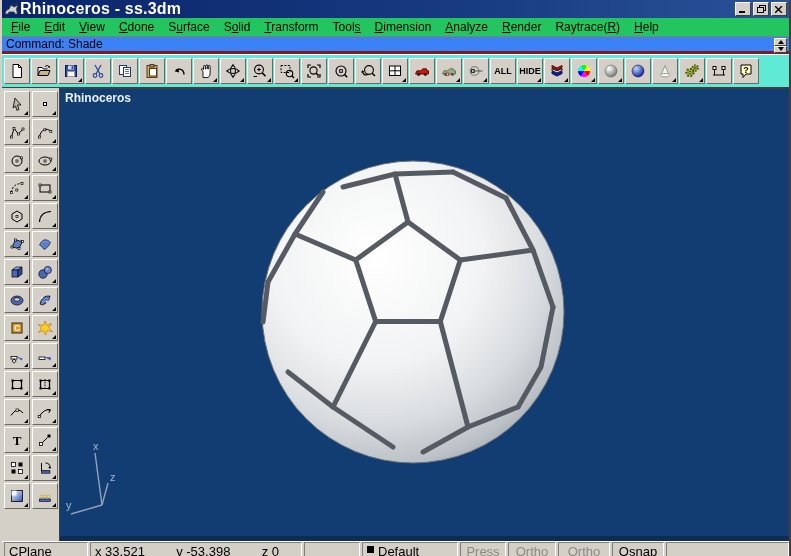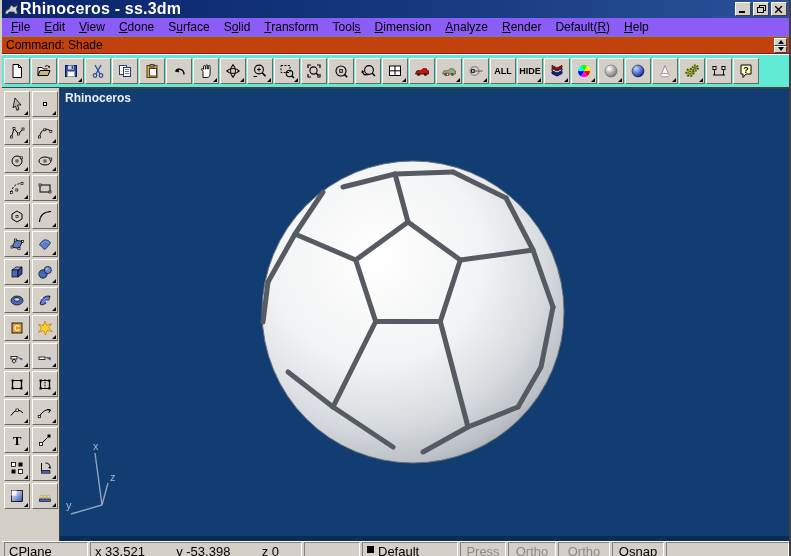--- a/index.html
+++ b/index.html
@@ -13,26 +13,26 @@
               display:flex; align-items:center; padding:0 2px; flex:none; }
   .titlebar .title { color:#fff; font-weight:bold; font-size:16px; flex:1;
                      white-space:nowrap; letter-spacing:.2px; }
   .appicon { width:16px; height:15px; flex:none; }
   .capbtn { width:16px; height:14px; background:#d4d0c8; border:1px solid;
             border-color:#fff #404040 #404040 #fff; margin-left:2px; flex:none;
             display:flex; align-items:center; justify-content:center; }
 
   
   .menubar { height:19px; display:flex; align-items:center; padding-left:2px;
-             border-bottom:1px solid #808080; flex:none; background:#8b5cf6; }
+             border-bottom:1px solid #808080; flex:none; background:#22c55e; }
   .mi { font-size:12px; color:#000; padding:1px 7px 2px 7px; white-space:nowrap; cursor:default; }
 
   
   .cmdrow { height:17px; display:flex; align-items:center; font-size:12px; flex:none;
-            background:#c2410c; position:relative; border-bottom:1px solid #7f1d1d; }
+            background:#3b82f6; position:relative; border-bottom:3px solid #7f1d1d; }
   .cmdrow .txt { padding-left:4px; white-space:nowrap; overflow:hidden; }
   .cmd2 .txt { font-weight:bold; }
   .spinner { position:absolute; right:2px; top:1px; width:13px; height:15px;
              display:flex; flex-direction:column; }
   .spinbtn { flex:1; background:#d4d0c8; border:1px solid; border-color:#fff #404040 #404040 #fff;
              display:flex; align-items:center; justify-content:center; }
   .tri-up { width:0;height:0;border-left:3px solid transparent;border-right:3px solid transparent;border-bottom:4px solid #000; }
   .tri-dn { width:0;height:0;border-left:3px solid transparent;border-right:3px solid transparent;border-top:4px solid #000; }
   .tri-l  { width:0;height:0;border-top:4px solid transparent;border-bottom:4px solid transparent;border-right:5px solid #000; }
   .tri-r  { width:0;height:0;border-top:4px solid transparent;border-bottom:4px solid transparent;border-left:5px solid #000; }
@@ -115,21 +115,21 @@
     <span class="mi"><span></span><u>E</u><span>dit</span></span>
     <span class="mi"><span></span><u>V</u><span>iew</span></span>
     <span class="mi"><span></span><u>C</u><span>done</span></span>
     <span class="mi"><span>S</span><u>u</u><span>rface</span></span>
     <span class="mi"><span>S</span><u>o</u><span>lid</span></span>
     <span class="mi"><span></span><u>T</u><span>ransform</span></span>
     <span class="mi"><span>Tool</span><u>s</u><span></span></span>
     <span class="mi"><span></span><u>D</u><span>imension</span></span>
     <span class="mi"><span></span><u>A</u><span>nalyze</span></span>
     <span class="mi"><span></span><u>R</u><span>ender</span></span>
-    <span class="mi"><span>Default(</span><u>R</u><span>)</span></span>
+    <span class="mi"><span>Raytrace(</span><u>R</u><span>)</span></span>
     <span class="mi"><span></span><u>H</u><span>elp</span></span>
   </div>
 
   <div class="cmdrow">
     <span class="txt">Command: Shade</span>
     <div class="spinner">
       <div class="spinbtn">
           <span class="tri-up"></span>
         </div>
       <div class="spinbtn">

